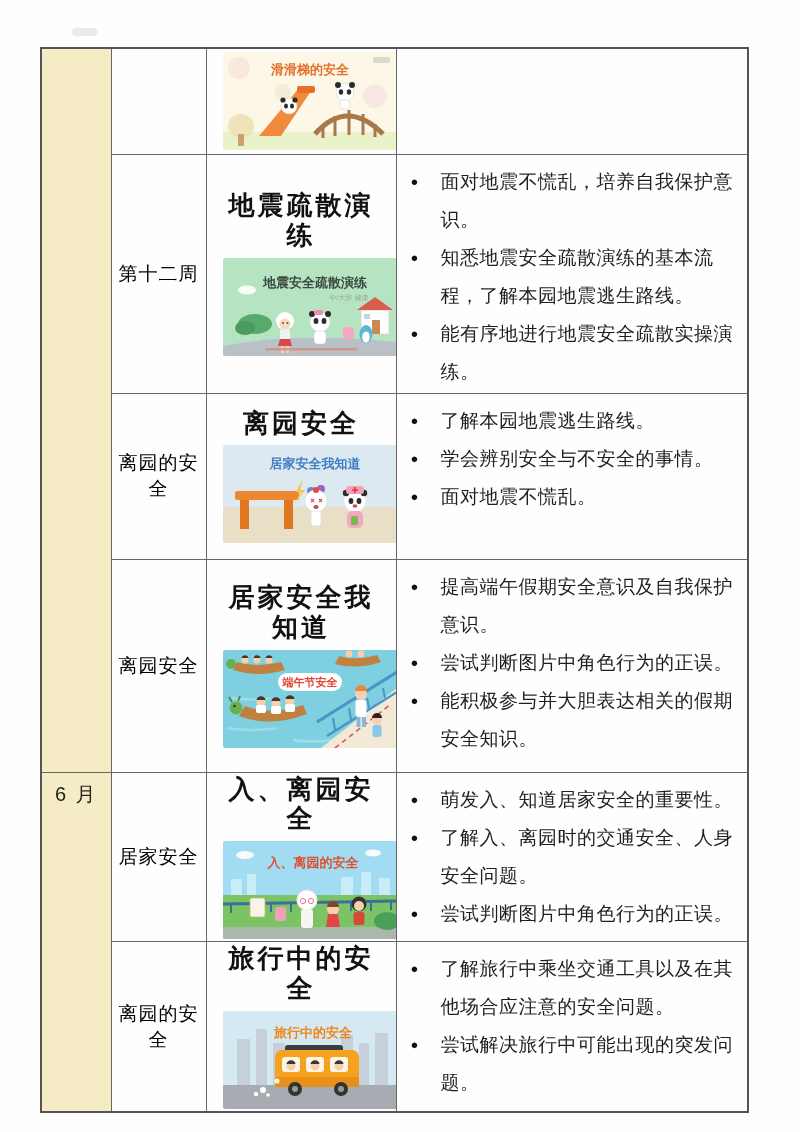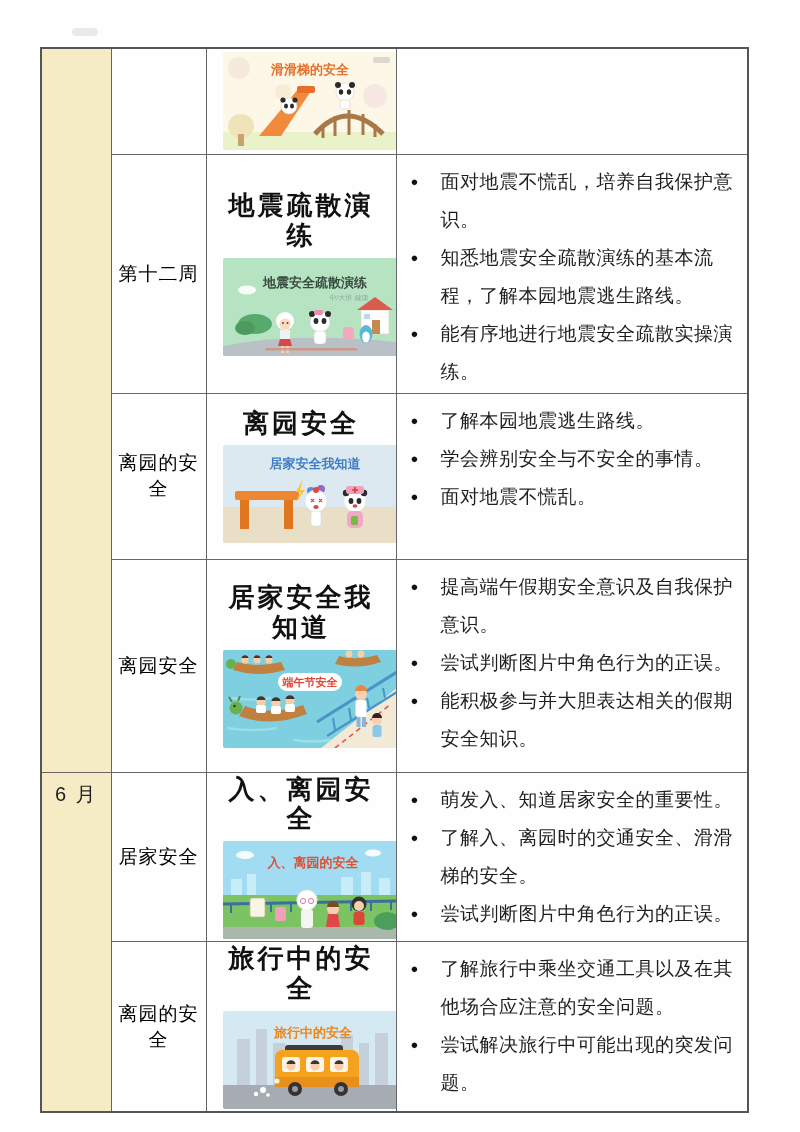--- a/index.html
+++ b/index.html
@@ -350,21 +350,21 @@
         </svg>
       </td>
       <td class="obj-cell">
         <ul class="obj">
           <li class="obj-item">
                 <span class="dot">●</span>
                 <span class="txt">萌发入、知道居家安全的重要性。</span>
               </li>
           <li class="obj-item">
                 <span class="dot">●</span>
-                <span class="txt">了解入、离园时的交通安全、滑滑梯的安全。</span>
+                <span class="txt">了解入、离园时的交通安全、人身安全问题。</span>
               </li>
           <li class="obj-item">
                 <span class="dot">●</span>
                 <span class="txt">尝试判断图片中角色行为的正误。</span>
               </li>
         </ul>
       </td>
     </tr>
 
     <tr class="r6">

